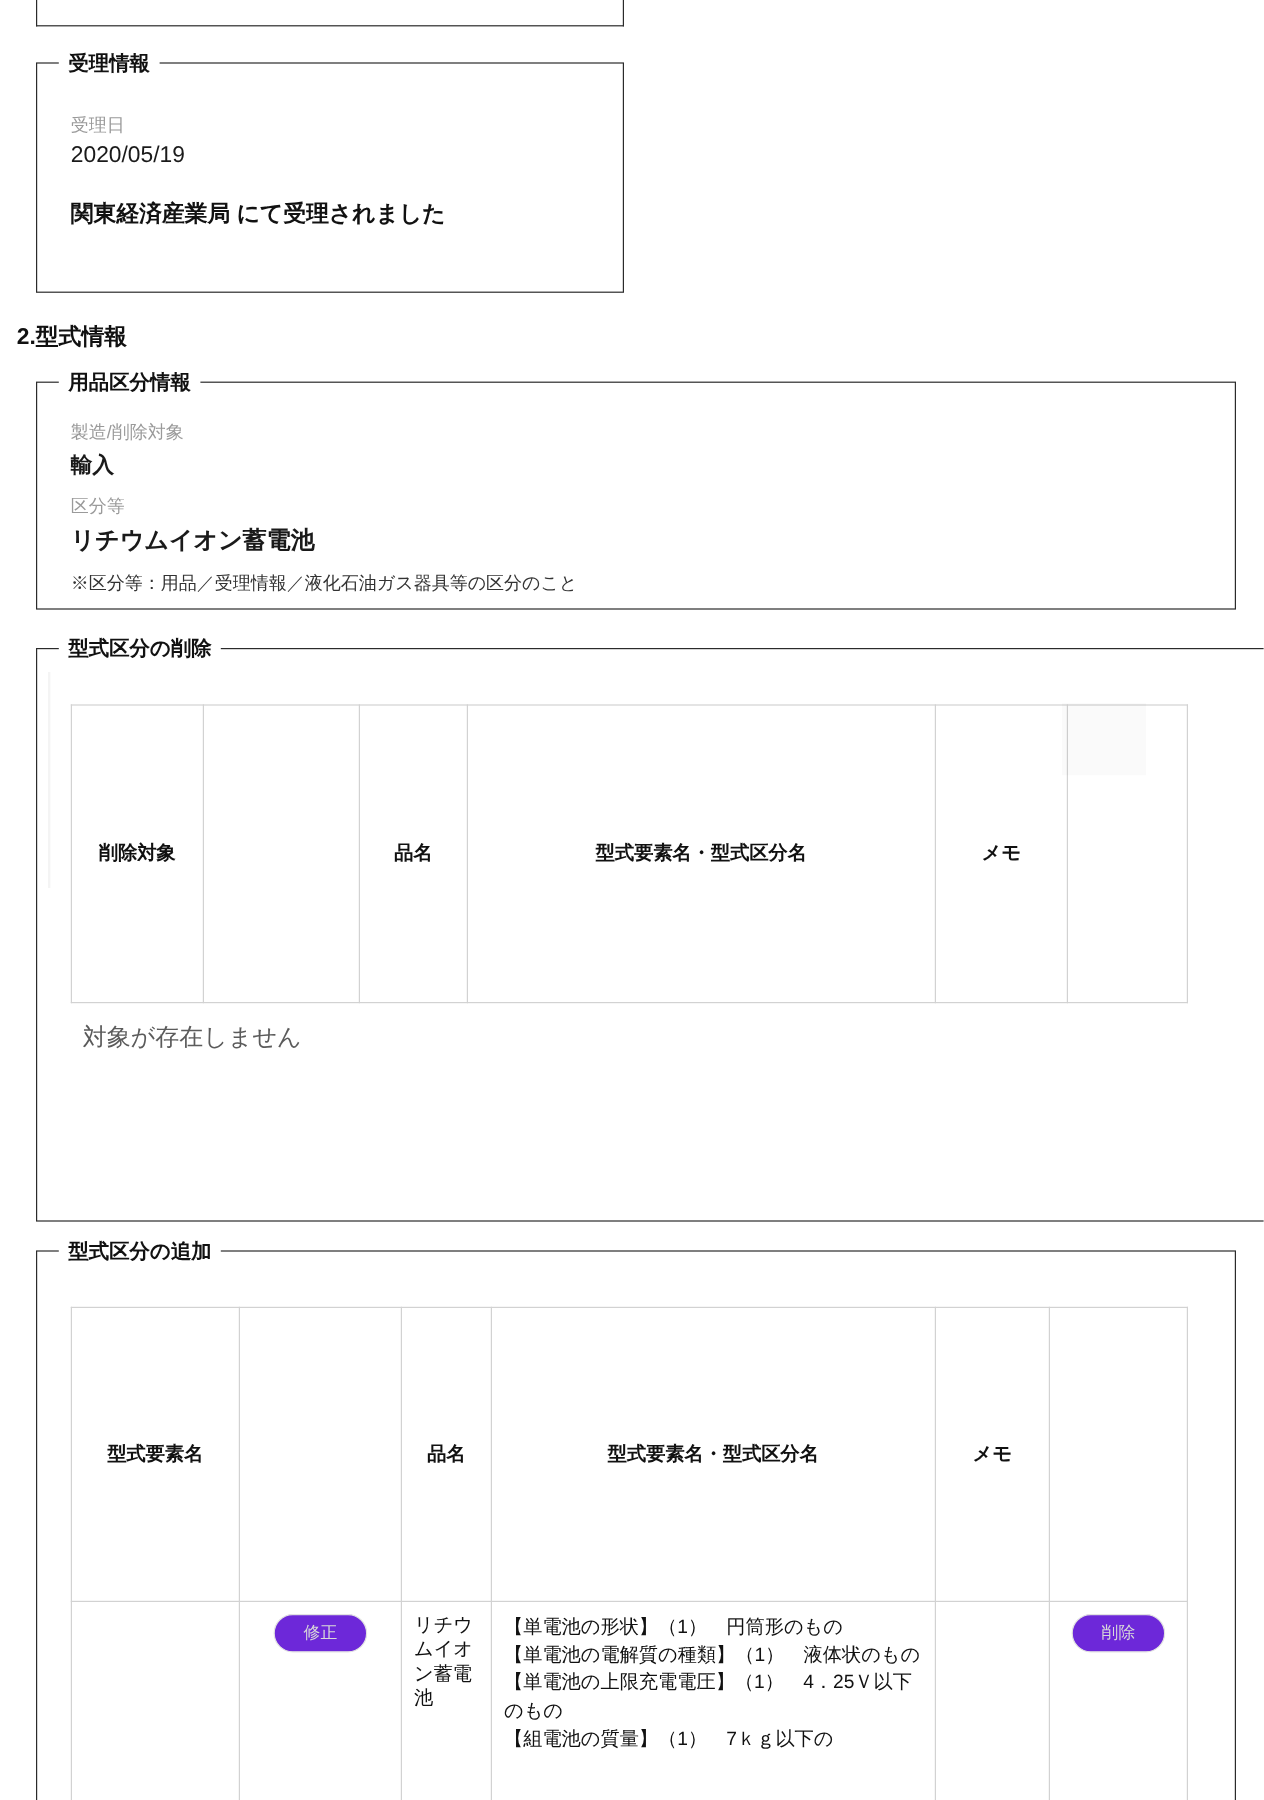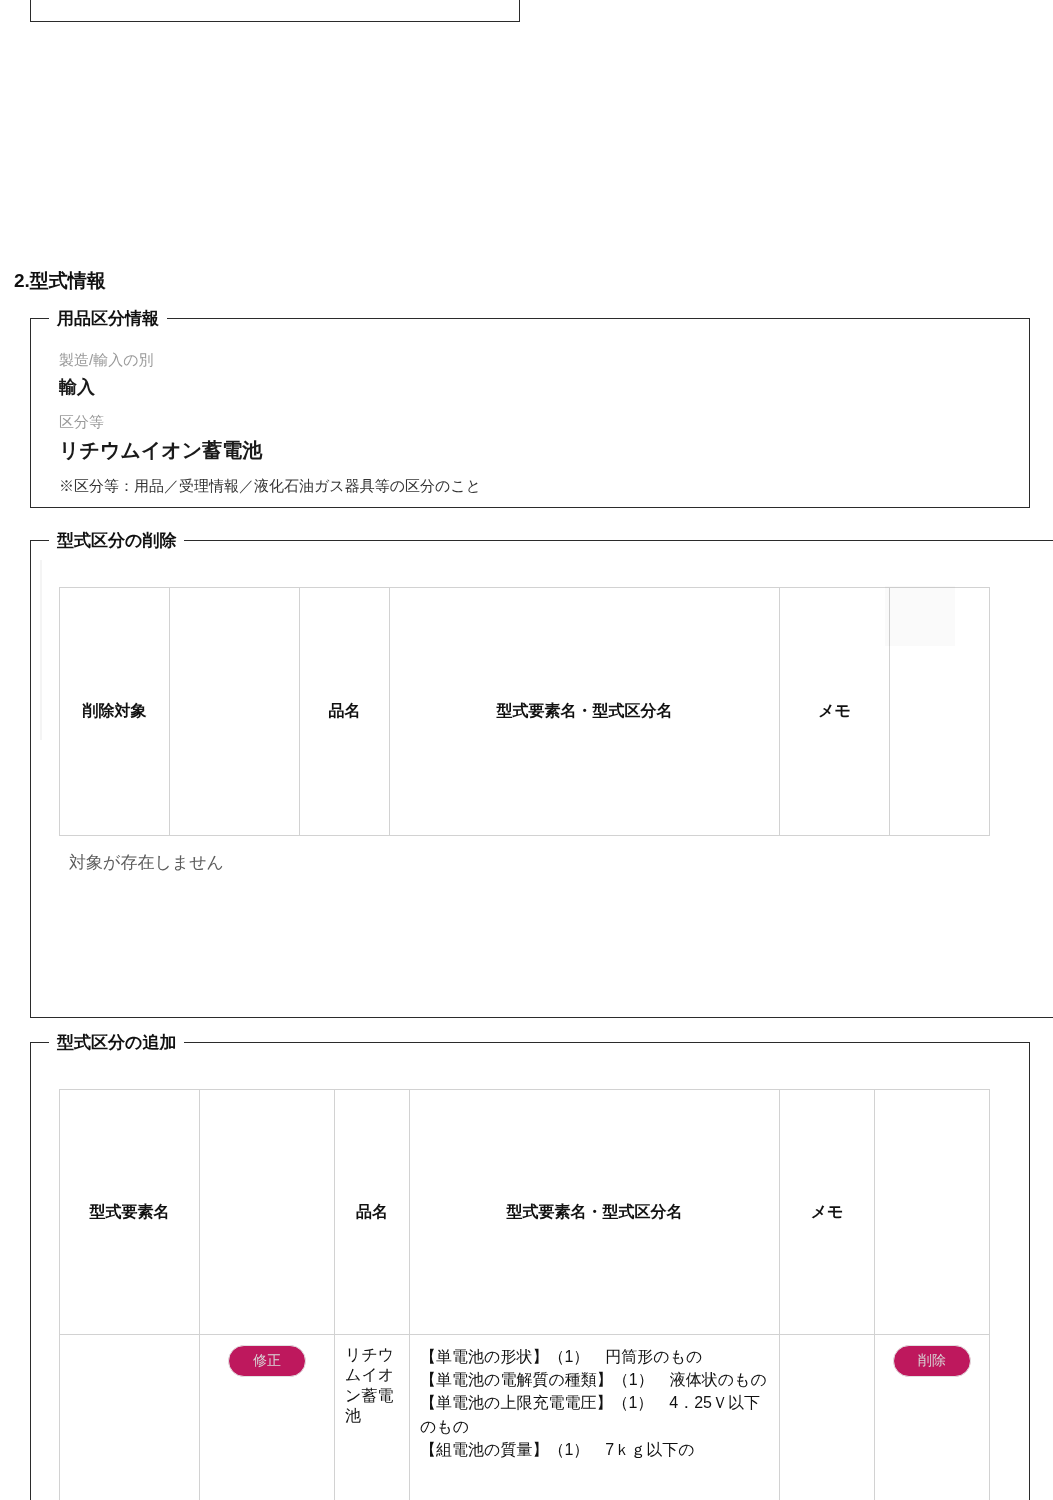--- a/index.html
+++ b/index.html
@@ -144,21 +144,21 @@
   #delete-table {
     left: 28px;
     top: 46px;
     width: 930px;
   }
   #delete-table tr.header-row th { height: 248px; }
   #delete-empty {
     position: absolute;
     left: 38px;
     top: 310px;
-    font-size: 17px;
+    font-size: 20px;
     color: #5b5b5b;
     font-weight: normal;
   }
 
   
   #add-table {
     left: 28px;
     top: 46px;
     width: 930px;
   }
@@ -180,21 +180,21 @@
     line-height: 1.45;
     font-weight: normal;
     color: #111;
     white-space: pre-line;
   }
   .ghost-button {
     display: inline-block;
     border: 1px solid #e2e2e2;
     border-radius: 16px;
     color: #d8d8d8;
-    background: #be185d;
+    background: #6d28d9;
     font-size: 14px;
     font-weight: normal;
     padding: 6px 24px;
     text-align: center;
     white-space: nowrap;
   }
   .btn-cell { text-align: center; vertical-align: top; padding-top: 12px; }
 
   
   .scan-streak {
@@ -203,26 +203,32 @@
     pointer-events: none;
   }
 </style>
 </head>
 <body>
 
 <div class="page">
 
   <div class="stub-box"></div>
 
+  <div class="panel" id="acceptance-panel">
+    <div class="legend">受理情報</div>
+    <div class="field-label" id="acceptance-date-label">受理日</div>
+    <div class="field-value" id="acceptance-date-value">2020/05/19</div>
+    <div id="acceptance-message">関東経済産業局 にて受理されました</div>
+  </div>
 
   <div id="section-heading">2.型式情報</div>
 
   <div class="panel" id="category-panel">
     <div class="legend">用品区分情報</div>
-    <div class="field-label" id="mfg-label">製造/輸入の別</div>
+    <div class="field-label" id="mfg-label">製造/削除対象</div>
     <div class="field-value" id="mfg-value">輸入</div>
     <div class="field-label" id="kubun-label">区分等</div>
     <div class="field-value" id="kubun-value">リチウムイオン蓄電池</div>
     <div id="kubun-note">※区分等：用品／受理情報／液化石油ガス器具等の区分のこと</div>
   </div>
 
   <div class="panel" id="delete-panel">
     <div class="legend">型式区分の削除</div>
 
     <table class="grid" id="delete-table">

